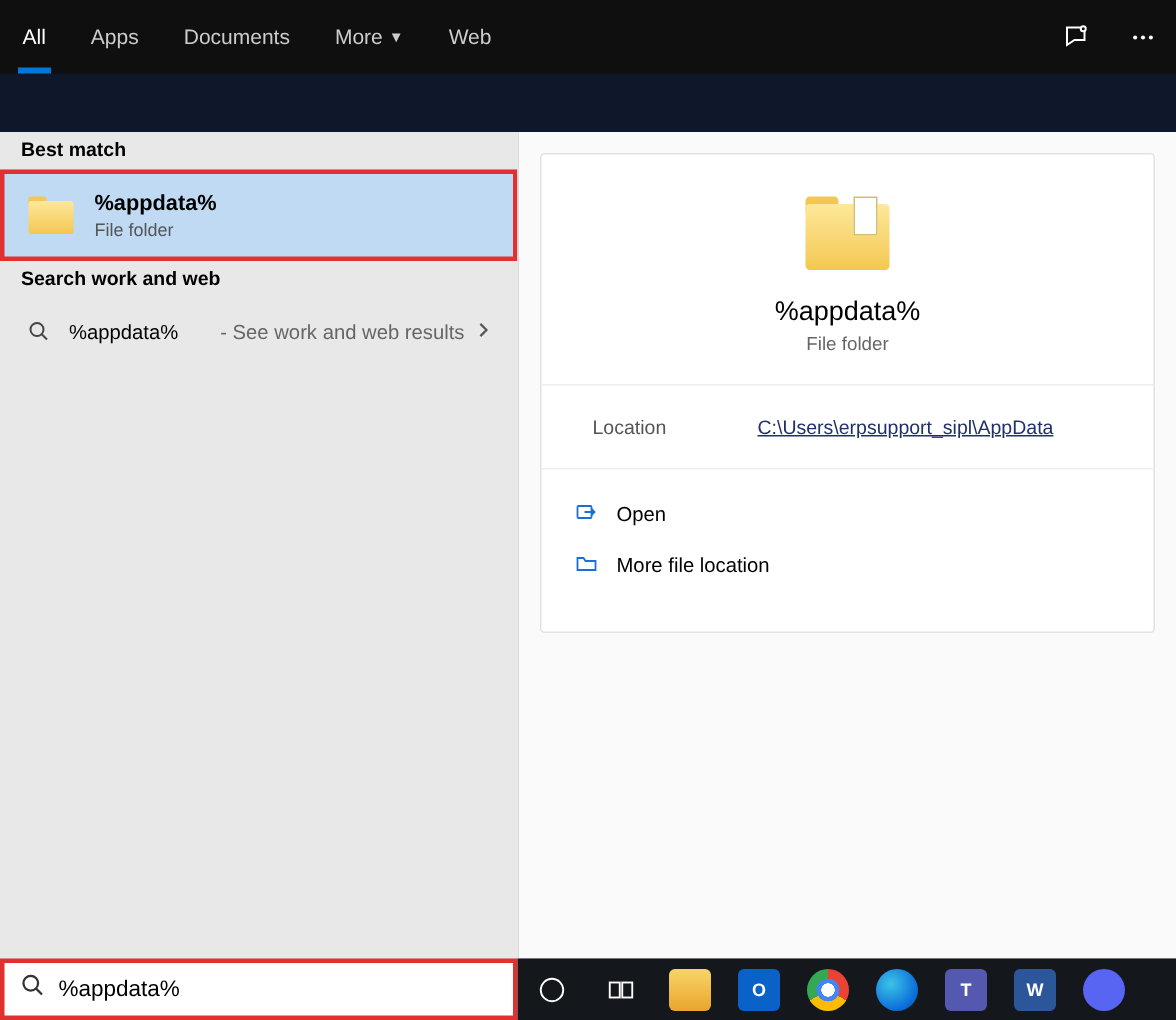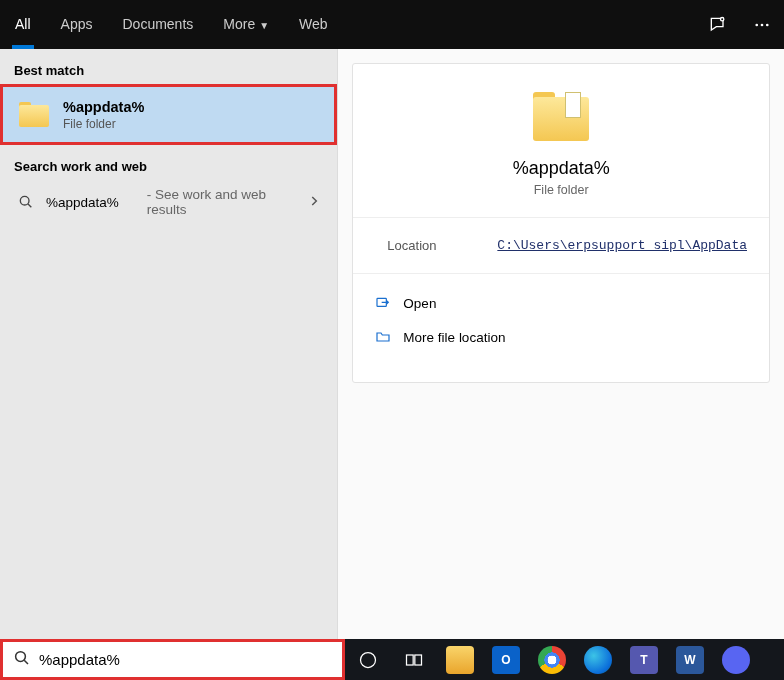--- a/index.html
+++ b/index.html
@@ -1,34 +1,34 @@
 <!DOCTYPE html>
 <html><head>
 <meta charset="utf-8">
 <style>
 * { margin: 0; padding: 0; box-sizing: border-box; font-family: "Segoe UI", Arial, sans-serif; }
 body { width: 784px; height: 680px; background: #f0f0f0; overflow: hidden; position: relative; }
 
-.container { width: 784px; height: 639px; display: flex; flex-direction: column; background: #fef9c3; }
+.container { width: 784px; height: 639px; display: flex; flex-direction: column; background: #0f172a; gap: 39px; }
 
 
 .tab-bar { height: 49px; background: #0f0f0f; display: flex; align-items: center; color: #fff; font-size: 14px; }
 .tab { padding: 0 15px; height: 49px; line-height: 49px; cursor: pointer; position: relative; color: #cccccc; }
 .tab.active { color: #fff; }
 .tab.active::after { content: ""; position: absolute; left: 12px; right: 12px; bottom: 0; height: 4px; background: #0078d7; }
 .chev-down { margin-left: 4px; font-size: 10px; vertical-align: middle; }
 .tab-bar-spacer { flex: 1; }
 .tb-icon { width: 44px; height: 49px; display: flex; align-items: center; justify-content: center; color: #fff; }
 
 
 .main { flex: 1; display: flex; background: #e8e8e8; }
 
 
 .left { width: 345px; background: #e8e8e8; }
-.section-label { font-size: 13px; font-weight: 600; padding: 14px 14px 6px; color: #000; }
+.section-label { font-size: 13px; font-weight: 600; padding: 4px 14px 6px; color: #000; }
 
 .result-row { display: flex; align-items: center; padding: 12px 16px; height: 61px; }
 .result-row.selected { background: #bfdaf2; border: 3px solid #e03030; }
 .folder-ico { width: 30px; height: 26px; position: relative; margin-right: 14px; flex-shrink: 0; }
 .folder-ico .back { position: absolute; left: 0; top: 3px; width: 30px; height: 22px; background: linear-gradient(#fde89a,#f4c752); border-radius: 2px; }
 .folder-ico .tab2 { position: absolute; left: 0; top: 0; width: 12px; height: 6px; background: #f4c752; border-radius: 2px 2px 0 0; }
 .res-title { font-size: 14.5px; font-weight: 700; color: #000; }
 .res-sub { font-size: 12px; color: #555; margin-top: 2px; }
 
 .web-row { display: flex; align-items: center; padding: 0 16px; height: 44px; font-size: 13.5px; cursor: pointer; }
@@ -45,21 +45,21 @@
 .hero .folder-ico {  margin: 0 auto 18px; width:56px;height:48px; }
 .hero .folder-ico .back{width:56px;height:44px;top:5px;border-radius:3px;}
 .hero .folder-ico .tab2{width:22px;height:10px;border-radius:3px 3px 0 0;}
 .hero .folder-ico .paper{position:absolute;right:8px;top:0;width:16px;height:26px;background:#fff;border:1px solid #d0c070;}
 .hero h2 { font-size: 18px; font-weight: 400; color: #000; margin-top:2px; }
 .hero .sub { font-size: 12.5px; color: #666; margin-top: 4px; }
 
 .divider { height: 1px; background: #eee; }
 .loc-row { padding: 20px 22px; font-size: 13px; display: flex; }
 .loc-label { color: #555; width: 110px; margin-left: 12px; }
-.loc-val { color: #20306a; text-decoration: underline; cursor: pointer; font-family: Liberation Mono, monospace; }
+.loc-val { color: #20306a; text-decoration: underline; cursor: pointer; }
 
 .action-list { padding: 12px 22px 28px; }
 .action { display: flex; align-items: center; height: 34px; font-size: 13.5px; color: #000; cursor: pointer; }
 .action .ic { width: 28px; color: #1a6fcf; flex-shrink: 0; display:flex; align-items:center }
 
 
 .search-area { position: absolute; left: 0; bottom: 0; width: 345px; height: 41px; background: #fff; border: 3px solid #e03030; display: flex; align-items: center; padding: 0 10px; }
 .search-area input { border: 0; outline: 0; font-size: 15px; flex: 1; margin-left: 8px; background:transparent; }
 
 

